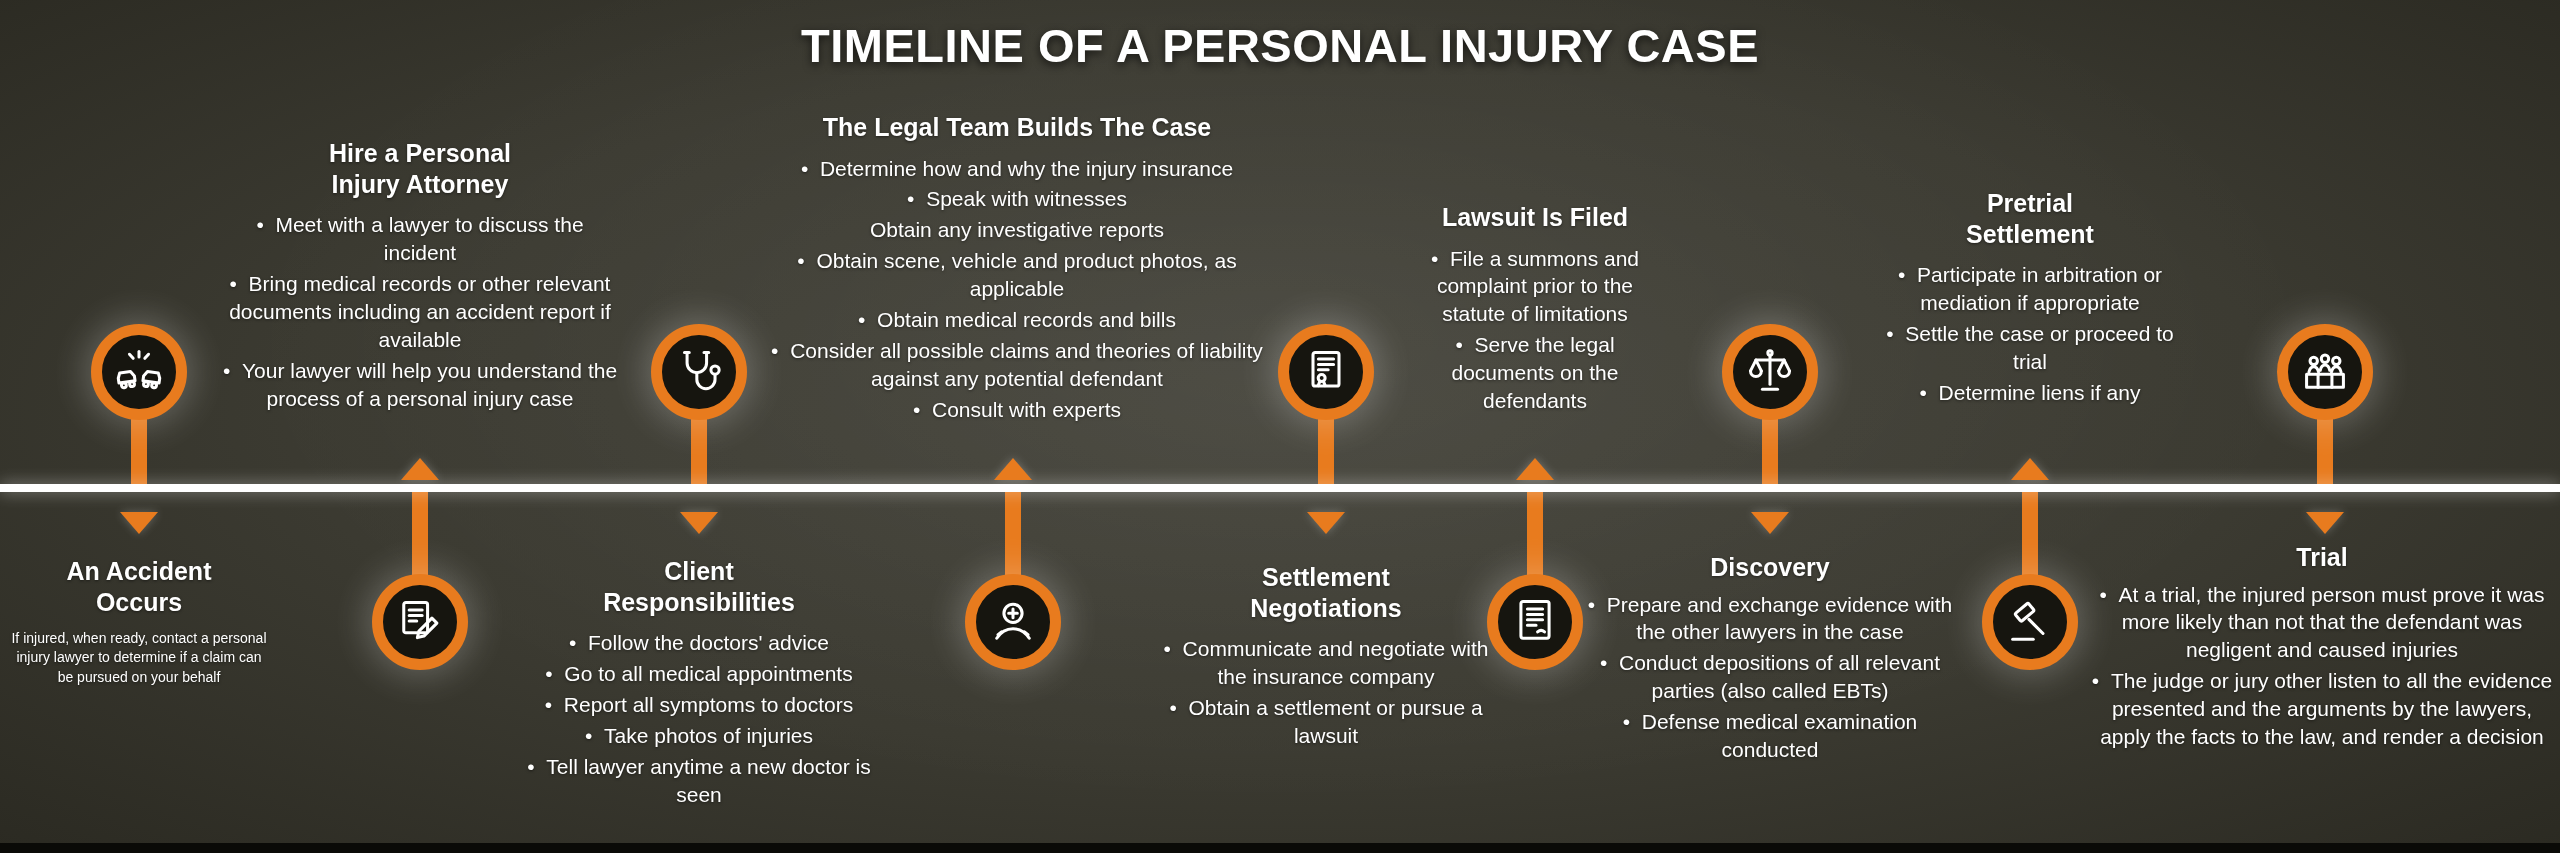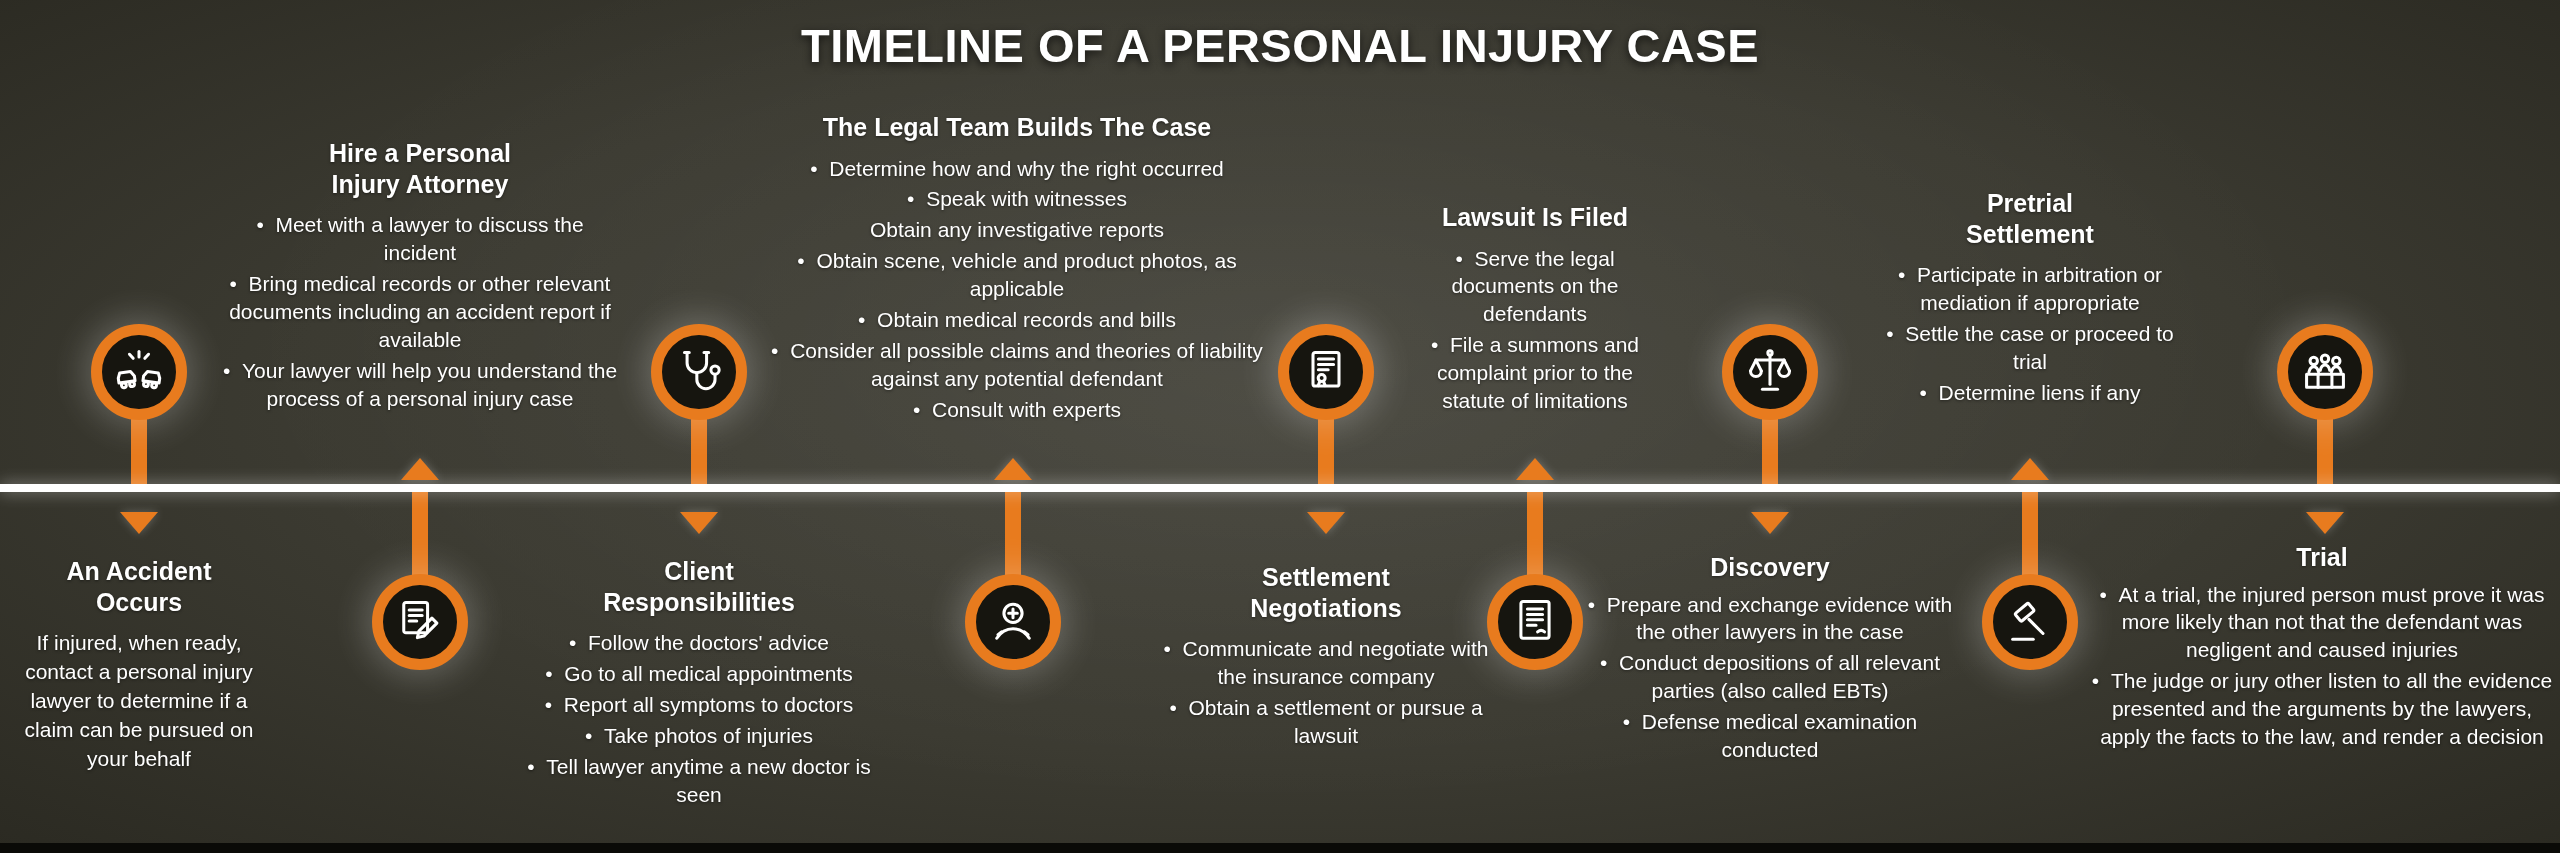--- a/index.html
+++ b/index.html
@@ -29,21 +29,21 @@
     box-shadow:0 0 34px 7px rgba(255,255,255,0.22); z-index:3;
   }
   .circle svg { width:52px; height:52px; }
   .arrow { position:absolute; width:0; height:0;
     border-left:19px solid transparent; border-right:19px solid transparent;
     filter:drop-shadow(0 0 5px rgba(255,255,255,0.25)); z-index:2; }
   .arrow.down { border-top:22px solid #E87B1E; }
   .arrow.up { border-bottom:22px solid #E87B1E; }
   .text { position:absolute; text-align:center; text-shadow:0 1px 3px rgba(0,0,0,0.5); }
   .text h2 { font-size:25px; font-weight:bold; line-height:1.22; margin:0 auto 12px auto; }
-  .text p { font-size:21px; line-height:1.38; }
+  .text p { font-size:14px; line-height:1.38; }
   .text ul { list-style:none; }
   .text li { font-size:21px; line-height:1.33; margin-bottom:3px; }
   .text li::before { content:"\2022\00a0\00a0"; }
   .text li.no-bullet::before { content:none; }
   #bottom-bar { position:absolute; left:0; top:843px; width:2560px; height:10px; background:#0a0a07; }
 </style>
 </head>
 <body>
 
 <div id="canvas">
@@ -128,21 +128,21 @@
         <circle cx="12" cy="8" r="4.2"></circle>
         <path d="M12 6v4M10 8h4"></path>
         <path d="M4.5 19.5c2-3.1 4.4-4.4 7.5-4.4s5.5 1.3 7.5 4.4"></path>
         <path d="M6.7 16.6l-1.6 1.3M17.3 16.6l1.6 1.3"></path>
       </svg>
     </div>
     <div class="arrow up" style="left:994px; top:458px;"></div>
     <div class="text" style="left:767px; top:112px; width:500px;">
       <h2>The Legal Team Builds The Case</h2>
       <ul>
-        <li>Determine how and why the right occurred</li>
+        <li>Determine how and why the injury insurance</li>
         <li>Speak with witnesses</li>
         <li class="no-bullet">Obtain any investigative reports</li>
         <li>Obtain scene, vehicle and product photos, as applicable</li>
         <li>Obtain medical records and bills</li>
         <li>Consider all possible claims and theories of liability against any potential defendant</li>
         <li>Consult with experts</li>
       </ul>
     </div>
   </section>
 
@@ -172,22 +172,22 @@
       <svg viewBox="0 0 24 24" fill="none" stroke="#ffffff" stroke-width="1.4" stroke-linecap="round" stroke-linejoin="round">
         <rect x="5.5" y="2.5" width="13" height="17" rx="1"></rect>
         <path d="M8.5 6h7M8.5 8.5h7M8.5 11h7M8.5 13.5h4"></path>
         <path d="M13.2 16.6c1-.9 2.2-.9 3.2 0"></path>
       </svg>
     </div>
     <div class="arrow up" style="left:1516px; top:458px;"></div>
     <div class="text" style="left:1410px; top:202px; width:250px;">
       <h2>Lawsuit Is Filed</h2>
       <ul>
+        <li>File a summons and complaint prior to the statute of limitations</li>
         <li>Serve the legal documents on the defendants</li>
-        <li>File a summons and complaint prior to the statute of limitations</li>
       </ul>
     </div>
   </section>
 
   <section>
     <div class="stem" style="left:1762px; top:405px; height:80px;"></div>
     <div class="circle" style="left:1722px; top:324px;">
       <svg viewBox="0 0 24 24" fill="none" stroke="#ffffff" stroke-width="1.4" stroke-linecap="round" stroke-linejoin="round">
         <circle cx="12" cy="3.2" r="1"></circle>
         <path d="M12 4.5v13.2"></path>

